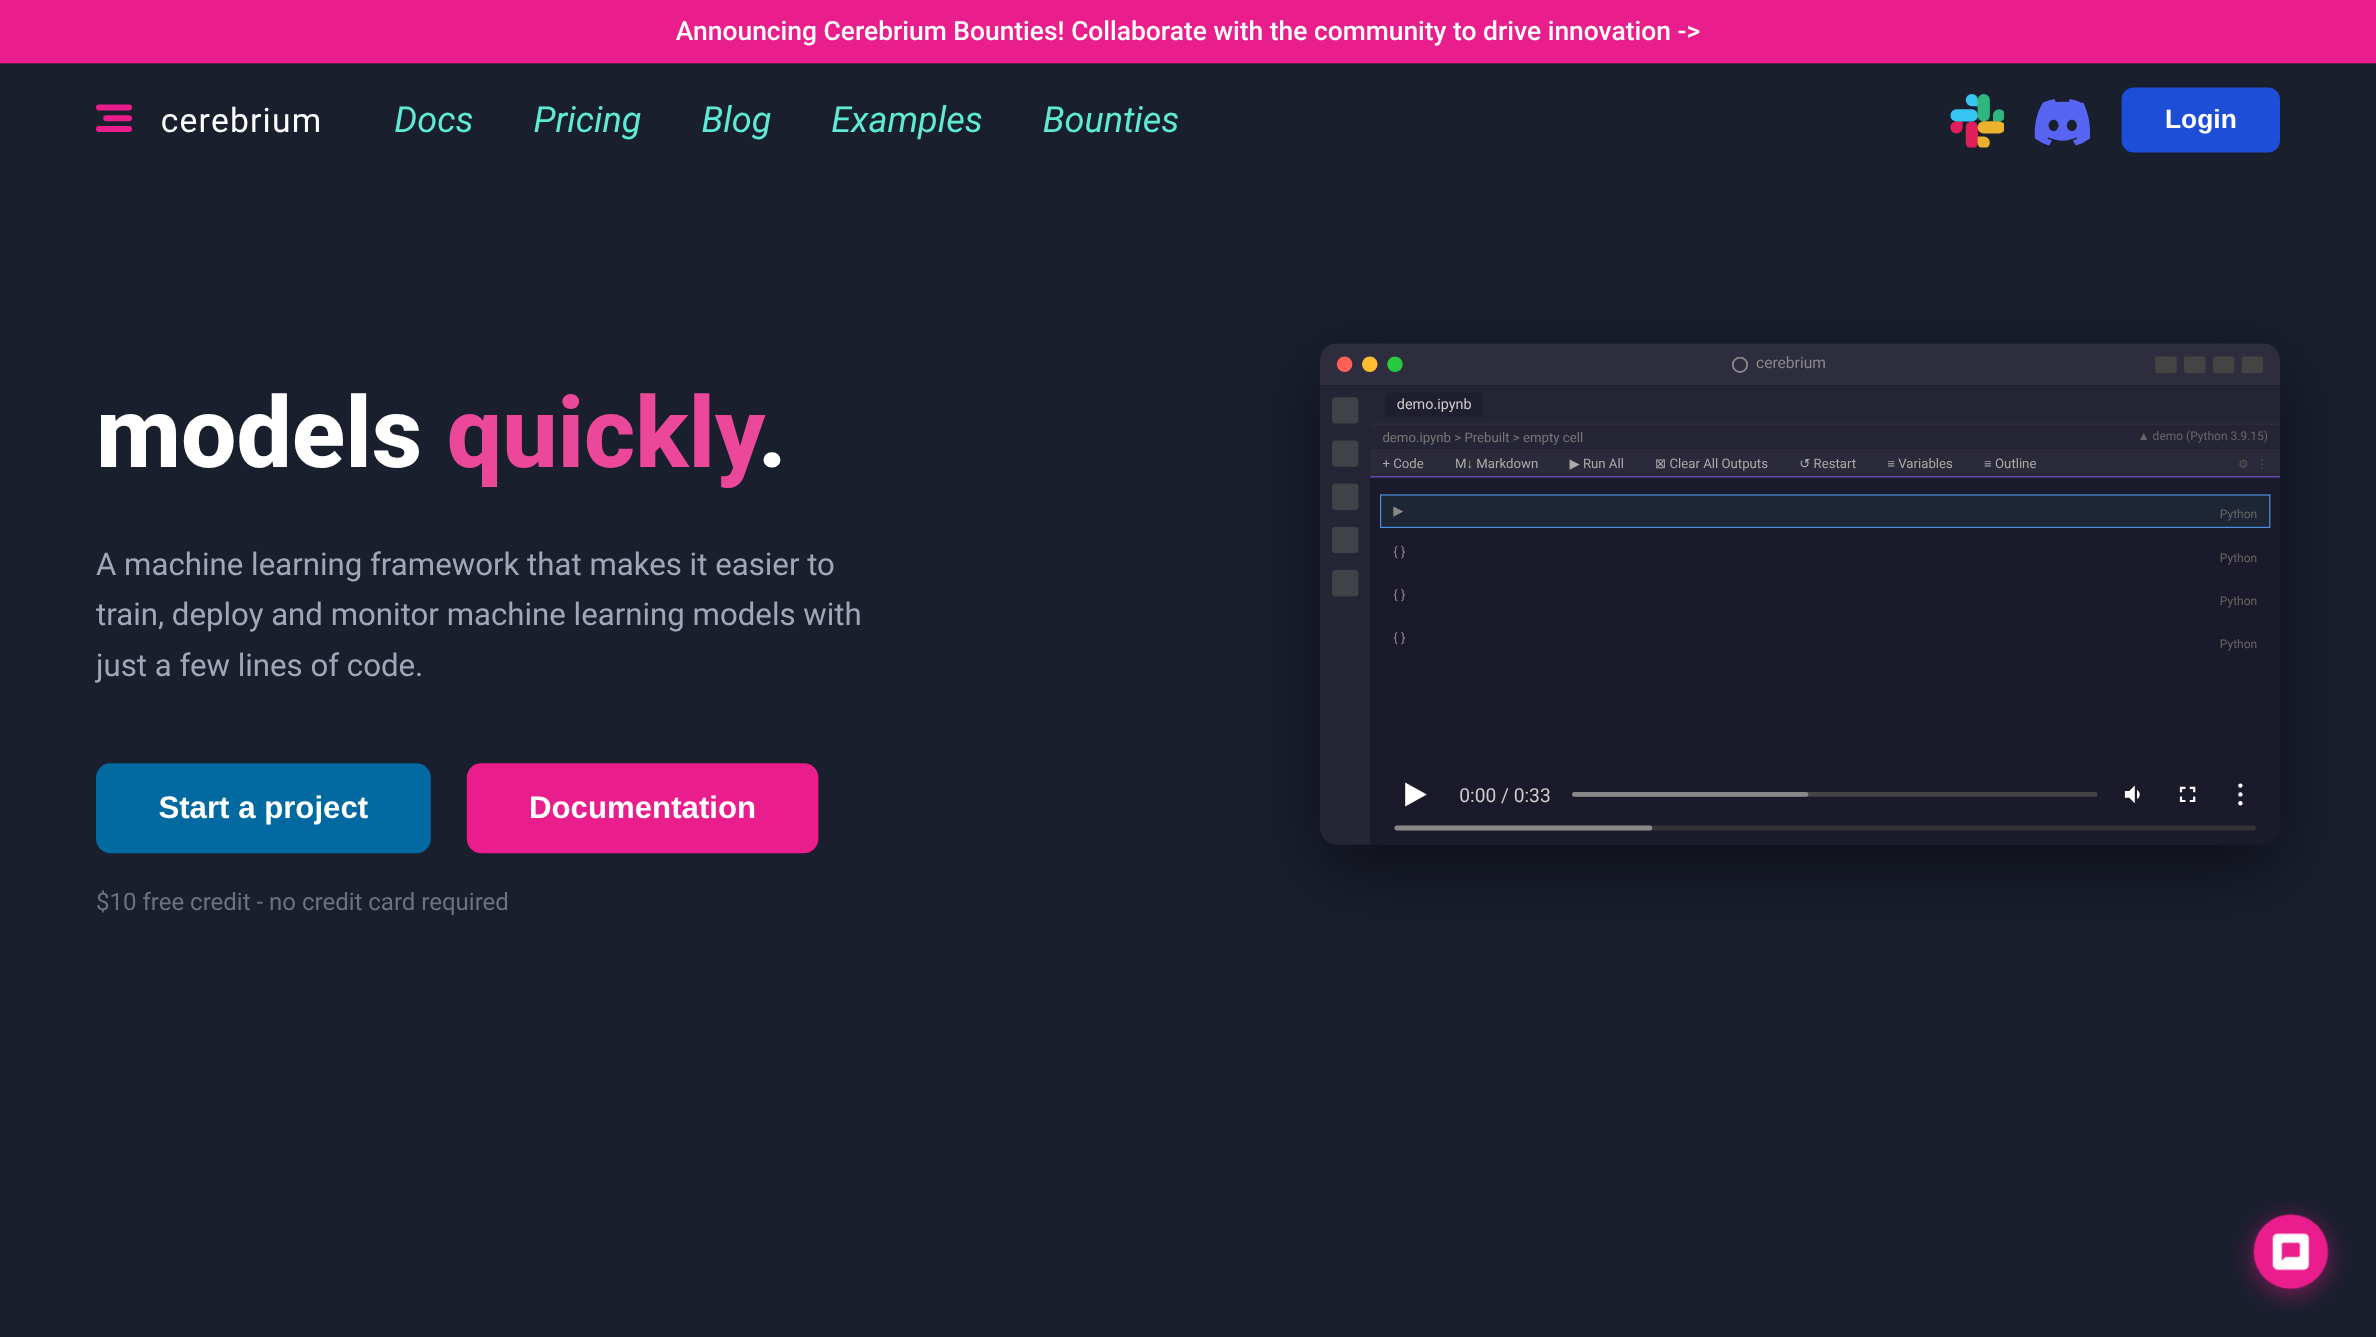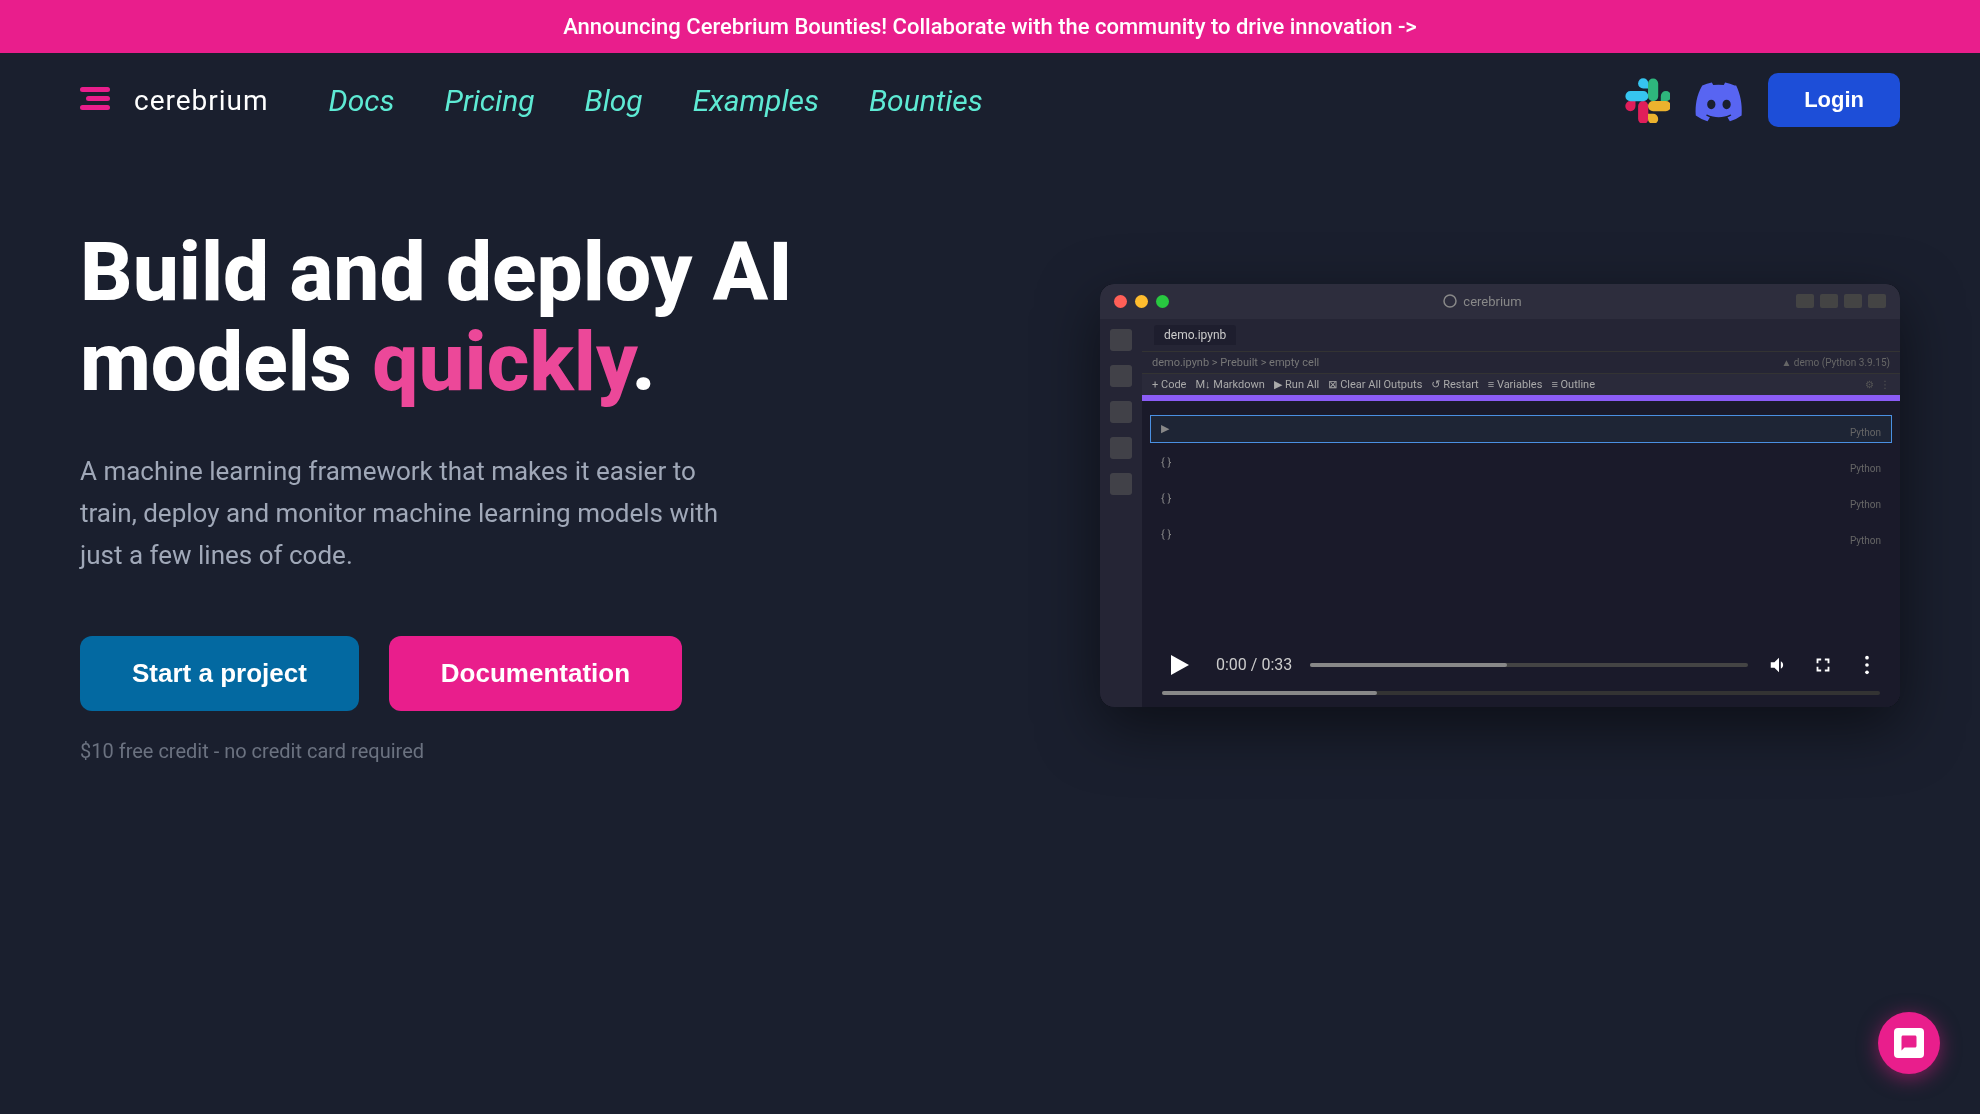--- a/index.html
+++ b/index.html
@@ -265,24 +265,24 @@
       border-bottom: 1px solid #333;
       font-size: 12px;
       color: #888;
     }
 
     .ide-toolbar {
       background-color: #2a2a3a;
       padding: 4px 10px;
       display: flex;
       align-items: center;
-      gap: 9px;
+      gap: 26px;
       font-size: 11px;
       color: #888;
-      border-bottom: 6px solid #8b5cf6;
+      border-bottom: 1px solid #8b5cf6;
     }
 
     .toolbar-item {
       display: flex;
       align-items: center;
       gap: 3px;
       cursor: pointer;
       color: #aaa;
     }
 
@@ -491,21 +491,21 @@
         <path d="M40.66 10.56A38.2 38.2 0 0031.1 7.6a.14.14 0 00-.15.07 26.59 26.59 0 00-1.18 2.42 35.27 35.27 0 00-10.54 0 24.48 24.48 0 00-1.2-2.42.15.15 0 00-.15-.07 38.1 38.1 0 00-9.56 2.96.14.14 0 00-.06.05C2.43 20.7 1.14 30.56 1.75 40.3a.16.16 0 00.06.11 38.43 38.43 0 0011.56 5.84.15.15 0 00.16-.05 27.45 27.45 0 002.37-3.85.15.15 0 00-.08-.2 25.27 25.27 0 01-3.62-1.72.15.15 0 01-.01-.25c.24-.18.48-.37.71-.56a.14.14 0 01.15-.02c7.58 3.46 15.8 3.46 23.29 0a.14.14 0 01.15.02c.23.19.47.38.71.56a.15.15 0 01-.01.25 23.77 23.77 0 01-3.62 1.72.15.15 0 00-.08.21 30.82 30.82 0 002.36 3.84.15.15 0 00.16.05 38.28 38.28 0 0011.58-5.84.15.15 0 00.06-.1c.77-11.1-1.3-20.88-5.48-29.69a.12.12 0 00-.06-.06zM17.3 34.14c-2.27 0-4.14-2.08-4.14-4.64s1.83-4.64 4.14-4.64c2.33 0 4.18 2.1 4.14 4.64 0 2.56-1.83 4.64-4.14 4.64zm15.32 0c-2.27 0-4.14-2.08-4.14-4.64s1.83-4.64 4.14-4.64c2.33 0 4.18 2.1 4.14 4.64 0 2.56-1.81 4.64-4.14 4.64z"></path>
       </svg>
     </div>
     <button class="login-btn">Login</button>
   </div>
 </nav>
 
 <section class="hero">
   <div class="hero-content">
     <h1 class="hero-title">
-      <span>Build and deploy AI</span><br>
+      <br>
       <span>
         <span>models </span><span class="highlight">quickly</span><span>.</span>
       </span>
     </h1>
     <p class="hero-description">A machine learning framework that makes it easier to train, deploy and monitor machine learning models with just a few lines of code.</p>
     <div class="hero-buttons">
       <button class="btn-primary">Start a project</button>
       <button class="btn-secondary">Documentation</button>
     </div>
     <p class="credit-text">$10 free credit - no credit card required</p>

